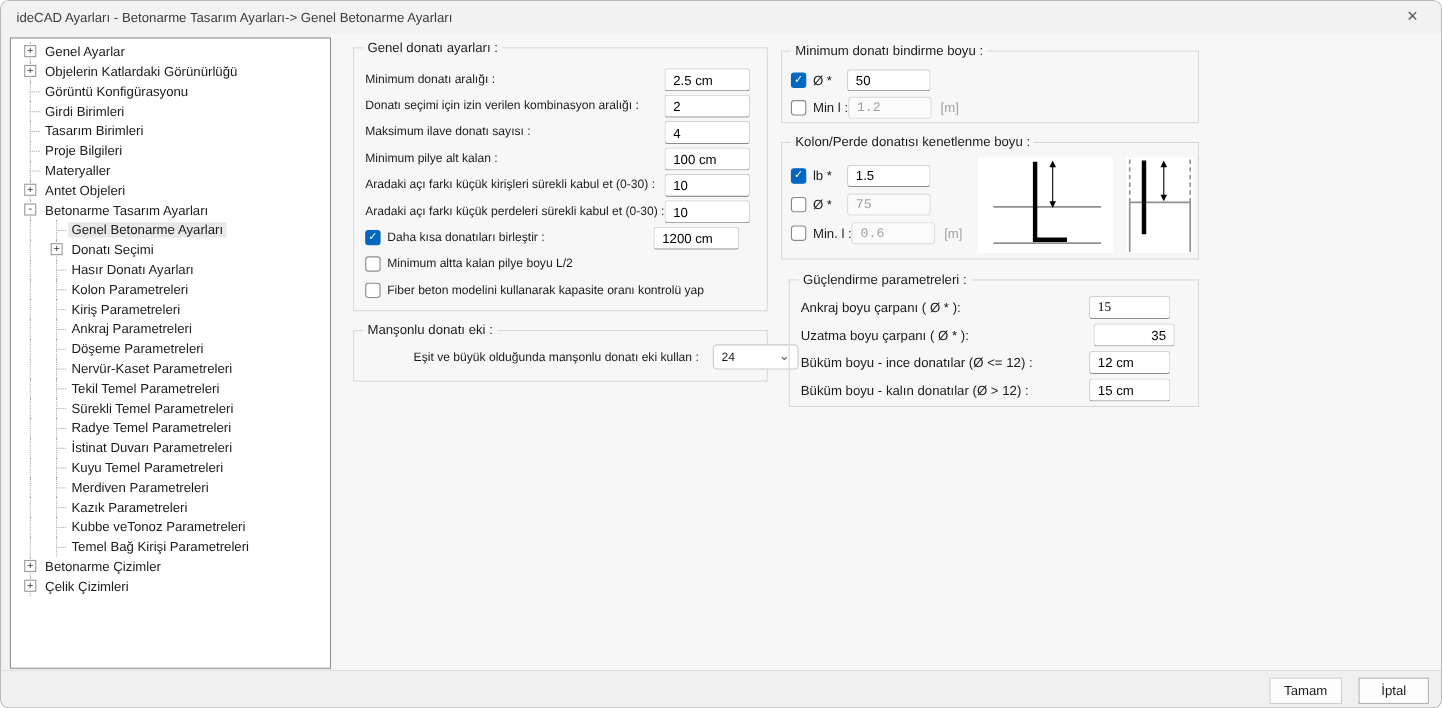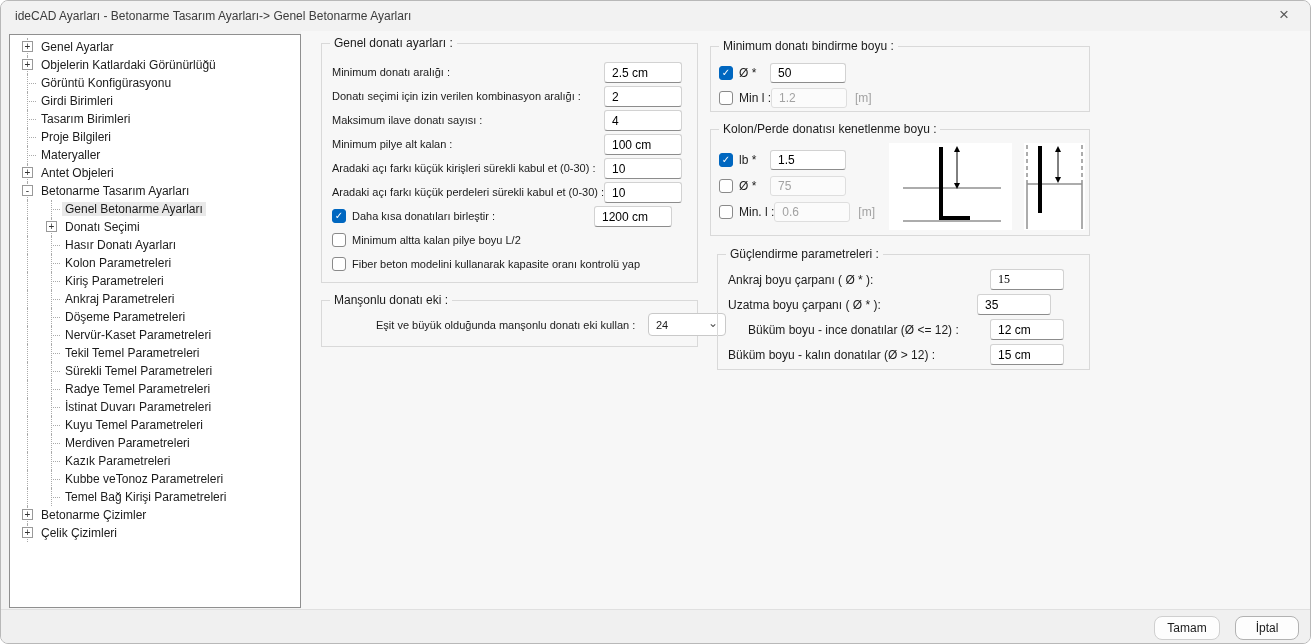--- a/index.html
+++ b/index.html
@@ -46,35 +46,35 @@
       display:inline-flex;align-items:center;justify-content:center;flex:none;margin-right:6px;}
   .cb.checked{background:var(--accent,#0067c0);border-color:var(--accent,#0067c0);}
   .check{display:none;color:#fff;font-size:10px;line-height:1;}
   .cb.checked .check{display:block;}
 
   
   .srow{display:flex;align-items:center;height:25px;padding-left:8px;font-size:12px;white-space:nowrap;}
   .srow .slabel{min-width:31px;margin-right:0;}
   .sinput{width:76px;height:20px;background:#fff;border:1px solid #d2d2d2;border-bottom-color:#8c8c8c;
           border-radius:3px;padding:0 7px;font:12px "Liberation Sans",sans-serif;color:#000;outline:none;flex:none;}
-  .sinput.disabled{background:#fbfbfb;border:1px solid #dedede;color:#a2a2a2;}
+  .sinput.disabled{background:#fbfbfb;border:1px solid #dedede;color:#a2a2a2;font-family:Liberation Mono, monospace;}
   .unit{margin-left:8px;color:#a2a2a2;}
 
   .select{position:absolute;left:282px;top:0;width:78px;height:23px;background:#fff;
           border:1px solid #c9c9c9;border-radius:4px;display:flex;align-items:center;
           padding:0 7px;justify-content:space-between;}
   .select .chev{color:#555;font-size:12px;line-height:8px;margin-top:-4px;}
 
   
   .diag{position:absolute;top:13px;background:#ffffff;}
   .diag svg{display:block;}
 
   
   .footer{position:absolute;left:0;bottom:0;width:100%;height:34px;background:#f0f0f0;border-top:1px solid #e0e0e0;}
-  .btn{position:absolute;top:6px;height:24px;background:#fdfdfd;border:1px solid #cfcfcf;border-radius:8px;
+  .btn{position:absolute;top:6px;height:24px;background:#fdfdfd;border:1px solid #cfcfcf;border-radius:0;
        font:12px "Liberation Sans",sans-serif;color:#1b1b1b;padding:0 6px;text-align:center;}
   .btn.ok{left:1153px;width:66px;}
   .btn.cancel{left:1234px;width:64px;border-color:#b2b2b2;}
 </style>
 </head>
 <body>
 
 <div class="dialog">
 
   <div class="titlebar">
@@ -475,25 +475,25 @@
       <span class="gtitle">Güçlendirme parametreleri :</span>
       <div style="padding-top:12px;">
 
           <div class="frow" style="height:25px;">
             <span style="font-size:12px;">Ankraj boyu çarpanı  ( Ø * ):</span>
             <input class="tinput" style="left: 272px; width: 74px; font-family: Liberation Serif, serif;" type="text" readonly="" value="15">
           </div>
 
           <div class="frow" style="height:25px;">
             <span style="font-size:12px;">Uzatma boyu çarpanı  ( Ø * ):</span>
-            <input class="tinput" style="left: 259px; width: 74px;" type="text" readonly="" value="35">
+            <input class="tinput" style="left: 276px; width: 74px; text-align: right;" type="text" readonly="" value="35">
           </div>
 
           <div class="frow" style="height:25px;">
-            <span style="font-size:12px;margin-left:20px;">Büküm boyu - ince donatılar (Ø &lt;= 12) :</span>
+            <span style="font-size:12px;">Büküm boyu - ince donatılar (Ø &lt;= 12) :</span>
             <input class="tinput" style="left: 272px; width: 74px;" type="text" readonly="" value="12 cm">
           </div>
 
           <div class="frow" style="height:25px;">
             <span style="font-size:12px;">Büküm boyu - kalın donatılar (Ø &gt; 12) :</span>
             <input class="tinput" style="left: 272px; width: 74px;" type="text" readonly="" value="15 cm">
           </div>
 
       </div>
     </div>

